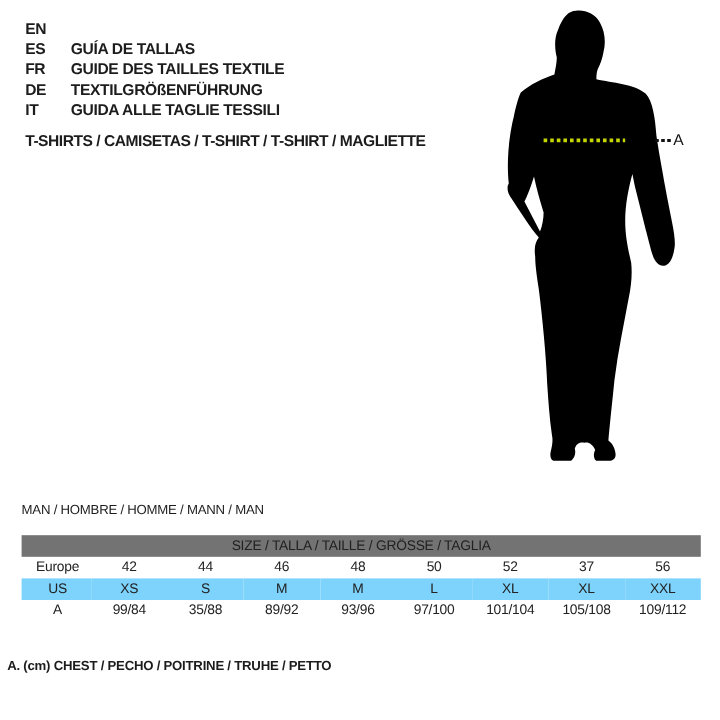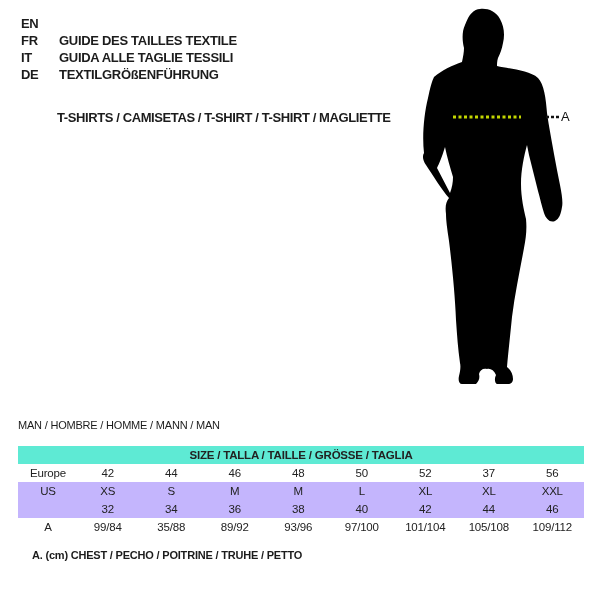--- a/index.html
+++ b/index.html
@@ -13,21 +13,21 @@
 
   
   .lang-list { position: absolute; left: 21px; top: 15px; }
   .lang-row { display: flex; height: 17px; align-items: center; }
   .lang-code {
     width: 38px; font-size: 13px; font-weight: 700; letter-spacing: -0.3px;
   }
   .lang-label { font-size: 13px; font-weight: 700; letter-spacing: -0.3px; white-space: nowrap; }
 
   
-  .categories { position: absolute; left: 21px; top: 110px; margin-left: 36px; }
+  .categories { position: absolute; left: 21px; top: 110px; }
   .category-line {
     font-size: 13px; font-weight: 700; letter-spacing: -0.4px;
     line-height: 16px; white-space: nowrap;
   }
 
   
   .figure-wrap { position: absolute; left: 400px; top: 6px; width: 184px; height: 384px; }
   .figure-wrap svg { display: block; }
   .measure-label {
     position: absolute; left: 161px; top: 103px;
@@ -40,55 +40,59 @@
     font-size: 11px; font-weight: 400; letter-spacing: -0.2px;
   }
 
   
   .size-table-wrap { position: absolute; left: 18px; top: 446px; width: 566px; }
   table.size-table {
     width: 100%; border-collapse: collapse; table-layout: fixed;
   }
   table.size-table col.lbl-col { width: 58px; }
   tr.thead-bar td {
-    background: #5eead4; color: #3a3a3a;
-    font-size: 11px; font-weight: 700; letter-spacing: -0.2px;
+    background: #737373; color: #3a3a3a;
+    font-size: 11px; font-weight: 400; letter-spacing: -0.2px;
     height: 15px; padding: 0 0 0 4px; vertical-align: middle;
   }
   table.size-table td {
     font-size: 11.5px; letter-spacing: -0.2px; color: #222;
     height: 18px; text-align: center; vertical-align: middle; padding: 0;
   }
   table.size-table td.lbl { text-align: center; padding-left: 2px; }
-  tr.stripe td { background: #c4b5fd; }
+  tr.stripe td { background: #7dd3fc; }
 
   
   .footnote {
-    position: absolute; left: 32px; top: 549px;
+    position: absolute; left: 6px; top: 549px;
     font-size: 11px; font-weight: 700; letter-spacing: -0.2px; white-space: nowrap;
   }
 </style>
 </head>
 <body>
 
 <div class="lang-list">
   <div class="lang-row">
     <span class="lang-code">EN</span>
   </div>
   <div class="lang-row">
+    <span class="lang-code">ES</span>
+    <span class="lang-label">GUÍA DE TALLAS</span>
+  </div>
+  <div class="lang-row">
     <span class="lang-code">FR</span>
     <span class="lang-label">GUIDE DES TAILLES TEXTILE</span>
   </div>
   <div class="lang-row">
+    <span class="lang-code">DE</span>
+    <span class="lang-label">TEXTILGRÖßENFÜHRUNG</span>
+  </div>
+  <div class="lang-row">
     <span class="lang-code">IT</span>
     <span class="lang-label">GUIDA ALLE TAGLIE TESSILI</span>
-  </div>
-  <div class="lang-row">
-    <span class="lang-code">DE</span>
-    <span class="lang-label">TEXTILGRÖßENFÜHRUNG</span>
   </div>
 </div>
 
 <div class="categories">
   <div class="category-line">T-SHIRTS / CAMISETAS / T-SHIRT / T-SHIRT / MAGLIETTE</div>
 </div>
 
 <div class="figure-wrap">
   <svg width="184" height="384" viewBox="0 0 184 384">
     <path d="M80,3
@@ -174,31 +178,20 @@
       <td class="lbl">US</td>
       <td>XS</td>
       <td>S</td>
       <td>M</td>
       <td>M</td>
       <td>L</td>
       <td>XL</td>
       <td>XL</td>
       <td>XXL</td>
     </tr>
-    <tr class="stripe">
-      <td class="lbl"></td>
-      <td>32</td>
-      <td>34</td>
-      <td>36</td>
-      <td>38</td>
-      <td>40</td>
-      <td>42</td>
-      <td>44</td>
-      <td>46</td>
-    </tr>
     <tr>
       <td class="lbl">A</td>
       <td>99/84</td>
       <td>35/88</td>
       <td>89/92</td>
       <td>93/96</td>
       <td>97/100</td>
       <td>101/104</td>
       <td>105/108</td>
       <td>109/112</td>

